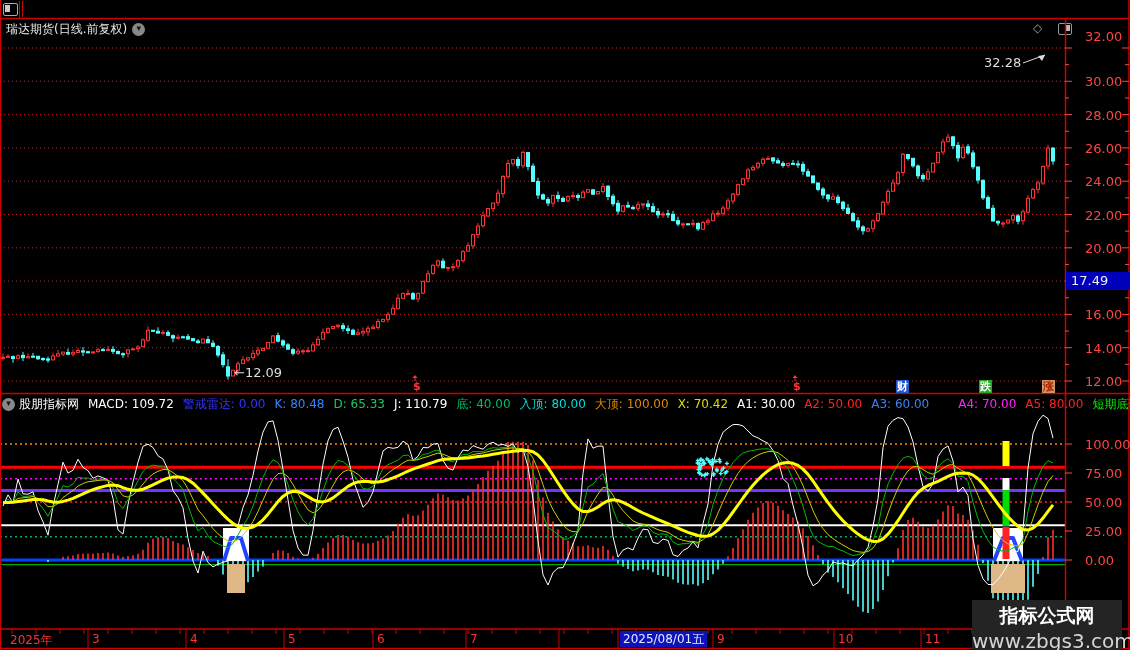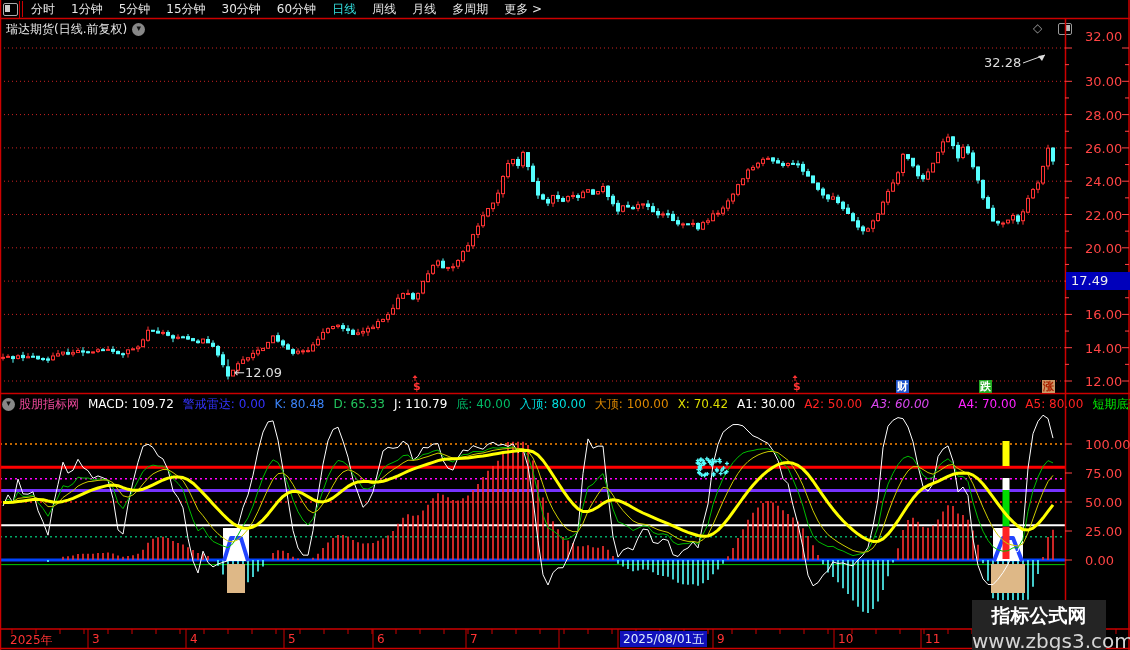--- a/index.html
+++ b/index.html
@@ -33,49 +33,36 @@
   #indHeader .seg{margin-right:9px;}
   
   .badge{position:absolute;top:380px;height:13px;line-height:13px;font-size:11px;padding:0 1px;font-weight:bold;}
   
   .ind-lbl{position:absolute;left:1085px;color:#ff4444;font-size:13px;transform:translateY(-50%);}
   
   .bx-lbl{position:absolute;top:632px;color:#ff3333;font-size:12px;white-space:nowrap;}
   #cursorDate{position:absolute;top:631px;height:16px;background:#1111bb;color:#ddeeff;font-size:12px;
               line-height:16px;padding:0 3px;}
   
-  #watermark{position:absolute;left:972px;top:600px;width:134px;height:50px;background:#242424;
+  #watermark{position:absolute;left:972px;top:600px;width:150px;height:50px;background:#242424;
              text-align:center;z-index:30;}
   #watermark .w1{color:#fff;font-size:19px;font-weight:bold;margin-top:3px;}
   #watermark .w2{color:#d5d5d5;font-size:20px;}
   svg{position:absolute;left:0;top:0;}
 </style>
 </head>
 <body>
 
 <div id="app">
 
   <div id="toolbar">
     <span class="tb-icon">
         <span></span>
       </span>
     <span class="tb-sep"></span>
-    <div id="tbLeft">
-        <span class="tb-item">分时</span>
-        <span class="tb-item">1分钟</span>
-        <span class="tb-item">5分钟</span>
-        <span class="tb-item">15分钟</span>
-        <span class="tb-item">30分钟</span>
-        <span class="tb-item">60分钟</span>
-        <span class="tb-item active">日线</span>
-        <span class="tb-item">周线</span>
-        <span class="tb-item">月线</span>
-        <span class="tb-item">多周期</span>
-        <span class="tb-item">更多 &gt;</span>
-      </div>
   </div>
 
   <div id="symbolRow">
     <span>瑞达期货(日线.前复权)</span>
     <span class="circ-icon">▾</span>
   </div>
   <div id="row2Icons">
     <span style="color:#999;">◇</span>
     <span class="half-icon"><i></i></span>
   </div>
@@ -960,33 +947,33 @@
       <div class="ax-lbl" style="top: 347.7px;">14.00</div>
       <div class="ax-lbl" style="top: 381px;">12.00</div>
     </div>
   <div id="curPrice" style="top: 281.1px;">17.49</div>
 
   <div class="annot" id="hiAnnot" style="left: 984px; top: 55px;">32.28</div>
   <div class="annot" id="loAnnot" style="left: 234px; top: 365px;">←12.09</div>
 
   <div id="indHeader">
     <span class="circ-icon" style="margin:0 4px 0 0;">▾</span>
-  <span class="seg" style="color: #ec4899;">股朋指标网</span>
+  <span class="seg" style="color: #ffffff;">股朋指标网</span>
       <span class="seg" style="color: rgb(255, 255, 255);">MACD: 109.72</span>
       <span class="seg" style="color: rgb(51, 51, 255);">警戒雷达: 0.00</span>
       <span class="seg" style="color: #3b82f6;">K: 80.48</span>
       <span class="seg" style="color: #22c55e;">D: 65.33</span>
       <span class="seg" style="color: rgb(255, 255, 255);">J: 110.79</span>
       <span class="seg" style="color: rgb(0, 187, 102);">底: 40.00</span>
       <span class="seg" style="color: rgb(0, 221, 221);">入顶: 80.00</span>
       <span class="seg" style="color: rgb(221, 136, 0);">大顶: 100.00</span>
       <span class="seg" style="color: rgb(221, 221, 0);">X: 70.42</span>
       <span class="seg" style="color: rgb(255, 255, 255);">A1: 30.00</span>
       <span class="seg" style="color: rgb(255, 34, 34);">A2: 50.00</span>
-      <span class="seg" style="color: #d946ef; font-style: italic;">A3: 60.00</span>
+      <span class="seg" style="color: #3b82f6;">A3: 60.00</span>
       <span class="seg" style="color: rgb(255, 34, 255); margin-left: 20px;">A4: 70.00</span>
       <span class="seg" style="color: rgb(255, 34, 34);">A5: 80.00</span>
       <span class="seg" style="color: rgb(0, 238, 0);">短期底部: 0.00</span>
     </div>
   <div id="indAxis">
       <div class="ind-lbl" style="top: 444px;">100.00</div>
       <div class="ind-lbl" style="top: 473px;">75.00</div>
       <div class="ind-lbl" style="top: 502px;">50.00</div>
       <div class="ind-lbl" style="top: 531px;">25.00</div>
       <div class="ind-lbl" style="top: 560px;">0.00</div>

